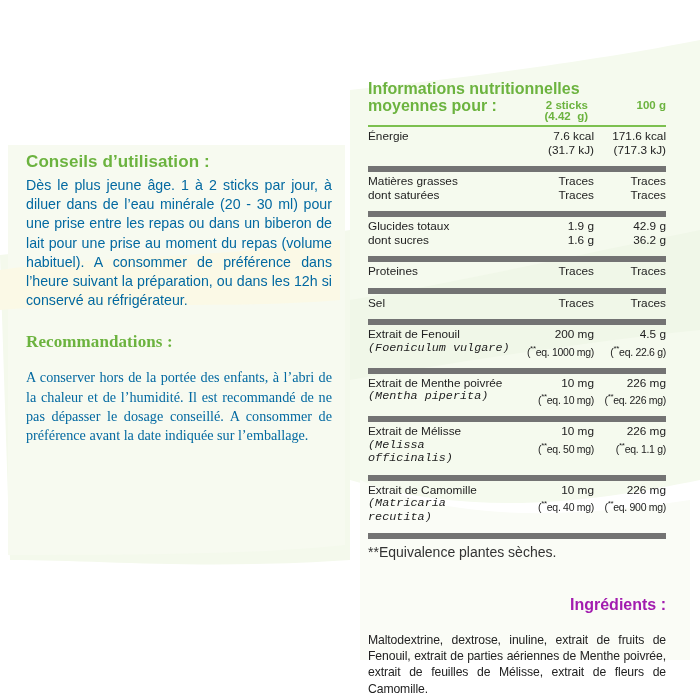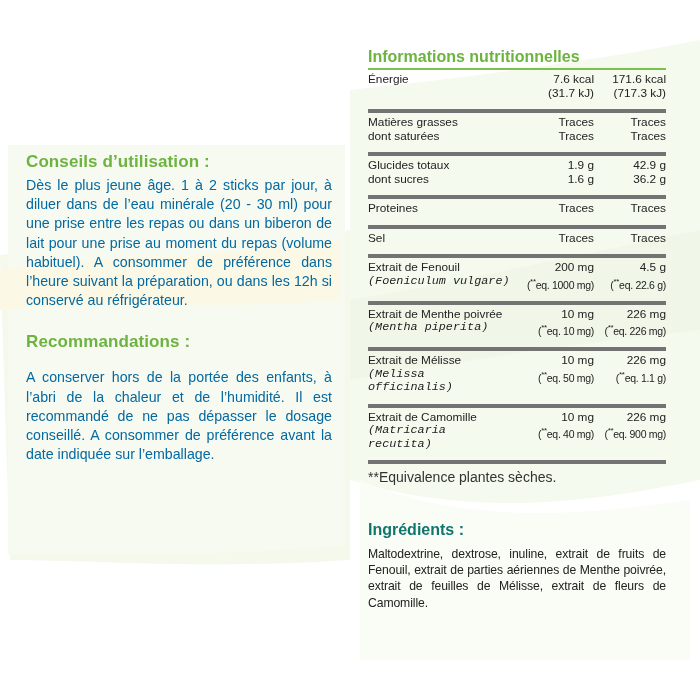--- a/index.html
+++ b/index.html
@@ -3,39 +3,39 @@
 <meta charset="utf-8">
 <style>
   html, body { margin:0; padding:0; }
   body { width:700px; height:700px; background:#ffffff; position:relative; overflow:hidden;
          font-family:"Liberation Sans", sans-serif; color:#222; }
   .bg { position:absolute; left:0; top:0; width:700px; height:700px; z-index:0; }
   .left { position:absolute; left:26px; top:152px; width:306px; z-index:1; }
   .h2 { color:#6cb33f; font-weight:bold; font-size:17px; letter-spacing:0.1px; margin:0 0 4px 0; }
   .para { font-size:14.2px; line-height:19.2px; text-align:justify; margin:0; color:#0369a1; }
   .para.rec { margin-top:16px; }
-  .sec2 { margin-top:22px; }
+  .sec2 { margin-top:22px;font-family:Liberation Serif, serif; }
 
-  .right { position:absolute; left:368px; top:48px; width:298px; z-index:1; }
+  .right { position:absolute; left:368px; top:80px; width:298px; z-index:1; }
   .ntitle { color:#6cb33f; font-weight:bold; font-size:16px; line-height:17px; }
   .ntitle-row { display:flex; align-items:flex-start; }
   .ntitle-row .t2 { width:150px; }
   .colhead { color:#6cb33f; font-weight:bold; font-size:11.5px; line-height:11px; text-align:right; }
   .ch1 { width:70px; padding-top:3px; }
   .ch2 { width:78px; padding-top:3px; }
   table.nut { width:298px; border-collapse:collapse; margin-top:3px; border-top:2px solid #7cc04f; }
-  table.nut td { font-size:11.8px; line-height:13.5px; padding:3px 0 9px 0; vertical-align:top; border-bottom:4px solid #737373; color:#222; }
+  table.nut td { font-size:11.8px; line-height:13.5px; padding:3px 0 9px 0; vertical-align:top; border-bottom:6px solid #737373; color:#222; }
   table.nut td.v { text-align:right; white-space:nowrap; }
   table.nut td.c1 { width:80px; }
   table.nut td.c2 { width:72px; }
   .it { font-style:italic;font-family:Liberation Mono, monospace; }
   .eq { font-size:10.5px; letter-spacing:-0.3px; }
   .eq sup { font-size:8px; }
   .foot { font-size:14px; margin-top:5px; color:#333; }
-  .ing-h { color:#0f766e; font-weight:bold; font-size:16px; margin-top:36px; margin-bottom:7px; }
+  .ing-h { color:#a21caf; font-weight:bold; font-size:16px; margin-top:36px; margin-bottom:18px;text-align:right; }
   .ing { font-size:12.2px; line-height:16.2px; text-align:justify; margin:0; letter-spacing:-0.1px; }
   .sans { color:#6cb33f; font-weight:bold; font-size:13.3px; line-height:14.5px; margin-top:8px; text-align:justify; }
 </style>
 </head>
 <body>
 
 <svg class="bg" viewBox="0 0 700 700" xmlns="http://www.w3.org/2000/svg">
   <path d="M0 255 C 120 240, 230 250, 350 230 L 350 560 C 200 570, 100 560, 10 560 Z" fill="#f4f9ec"></path>
   <path d="M8 145 L 345 145 L 345 545 C 250 555, 120 555, 8 555 Z" fill="#f7faf0"></path>
   <path d="M0 270 C 100 255, 200 260, 340 240 L 340 300 C 220 310, 120 300, 0 310 Z" fill="#fbf9e6"></path>
@@ -48,20 +48,28 @@
   <div class="h2">Conseils d’utilisation :</div>
   <p class="para">Dès le plus jeune âge. 1 à 2 sticks par jour, à diluer dans de l’eau minérale (20 - 30 ml) pour une prise entre les repas ou dans un biberon de lait pour une prise au moment du repas (volume habituel). A consommer de préférence dans l’heure suivant la préparation, ou dans les 12h si conservé au réfrigérateur.</p>
   <div class="sec2">
     <div class="h2">Recommandations :</div>
     <p class="para rec">A conserver hors de la portée des enfants, à l’abri de la chaleur et de l’humidité. Il est recommandé de ne pas dépasser le dosage conseillé. A consommer de préférence avant la date indiquée sur l’emballage.</p>
   </div>
 </div>
 
 <div class="right">
   <div class="ntitle">Informations nutritionnelles</div>
+  <div class="ntitle-row">
+    <div class="ntitle t2">moyennes pour :</div>
+    <div class="colhead ch1">
+      <div>2 sticks</div>
+      <div style="white-space:pre;">(4.42  g)</div>
+    </div>
+    <div class="colhead ch2">100 g</div>
+  </div>
 
   <table class="nut">
     <tbody id="nut-body">
         <tr>
           <td class="lbl">
             <div>Énergie</div>
           </td>
           <td class="v c1">
             <div>7.6 kcal</div>
             <div>(31.7 kJ)</div>

